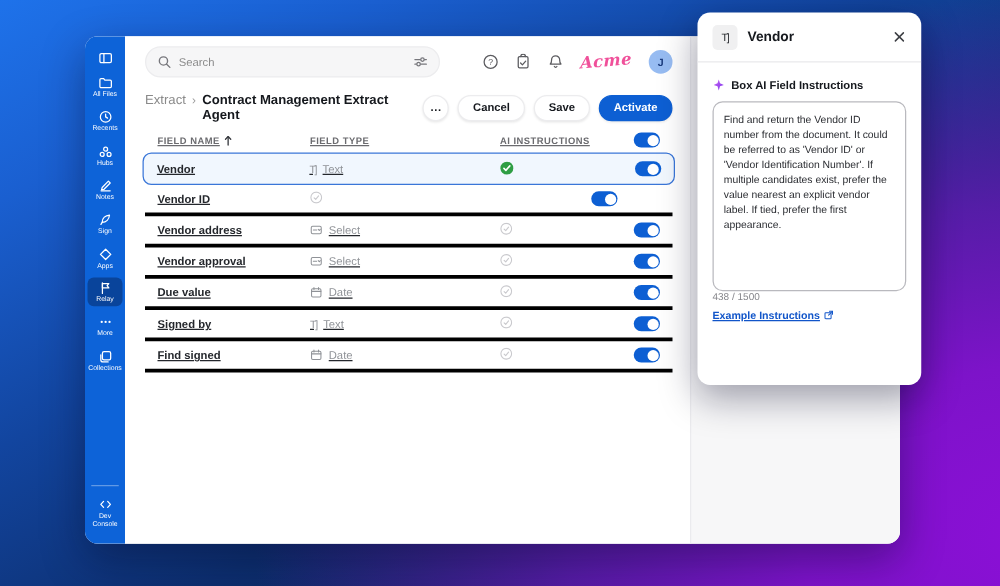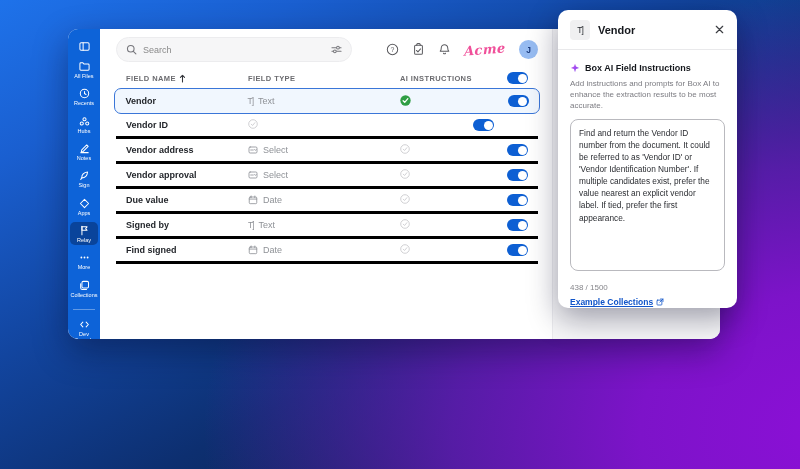--- a/index.html
+++ b/index.html
@@ -8,21 +8,21 @@
 
   .stage{
     position:relative; width:800px; height:469px; overflow:hidden;
     background:
       radial-gradient(130% 150% at 106% 92%, #8d0fd8 0%, #7d13c9 20%, rgba(98,26,178,.85) 38%, rgba(40,40,130,0) 62%),
       linear-gradient(152deg, #1e72ea 0%, #1a5fd0 18%, #12459f 40%, #0d2f70 62%, #0b2450 82%, #0a1f44 100%);
   }
 
   
   .window{
-    position:absolute; left:68px; top:29px; width:652px; height:310px;
+    position:absolute; left:68px; top:29px; width:652px; height:406px;
     border-radius:10px; display:flex; overflow:hidden; background:#fff;
     box-shadow:0 12px 34px rgba(4,10,40,.4);
   }
 
   
   .sidebar{ width:32px; background:#0d63d8; display:flex; flex-direction:column; align-items:center; padding:7px 0 8px; flex:none; }
   .sb-group{ display:flex; flex-direction:column; align-items:center; width:100%; }
   .sb-bottom{ margin-top:auto; }
   .sb-item{ width:28px; margin:2px 0; padding:3px 0 2px; display:flex; flex-direction:column; align-items:center; gap:1px; color:#fff; border-radius:5px; cursor:pointer; }
   .sb-item.selected{ background:rgba(4,22,64,.4); }
@@ -50,21 +50,21 @@
   .page-title{ color:#15181d; font-weight:bold; }
   .actions{ margin-left:auto; display:flex; align-items:center; gap:7px; }
   .btn{ height:21px; border-radius:11px; background:#fff; border:1px solid #ececee; box-shadow:0 1px 2px rgba(0,0,0,.09); font-size:9px; font-weight:bold; color:#15181d; padding:0 11px; display:flex; align-items:center; cursor:pointer; }
   .btn.icon-only{ width:21px; padding:0; justify-content:center; letter-spacing:.5px; }
   .btn.primary{ background:#0d5fd3; border-color:#0d5fd3; color:#fff; }
 
   .filter-row{ padding:7px 16px 5px; }
   .chip{ display:inline-flex; align-items:center; gap:4px; height:17px; padding:0 8px; border-radius:9px; background:#f4f4f5; border:1px solid #e7e7e9; font-size:8.5px; color:#47494e; cursor:pointer; }
 
   .table{ padding:2px 14px 0 16px; display:flex; flex-direction:column; }
-  .thead, .trow{ display:grid; grid-template-columns:122px 152px 1fr 34px; align-items:center; padding:0 10px; }
+  .thead, .trow{ display:grid; grid-template-columns:122px 152px 1fr 34px; align-items:center; padding:0 10px;text-decoration:underline; }
   .thead{ height:20px; font-size:7.5px; font-weight:bold; letter-spacing:.4px; color:#6b6b6f; }
   .th{ display:flex; align-items:center; gap:3px; }
   .trow{ height:25px; border-bottom:3px solid #000000; font-size:9px; color:#24272c; cursor:pointer; }
   .trow .name{ font-weight:600; }
   .trow.selected{ background:#f1f7fe; border:1.5px solid #3a76d8; border-radius:7px; margin:0 -2px; padding:0 10.5px; border-bottom:1.5px solid #3a76d8; height:26px; }
   .type-cell{ display:flex; align-items:center; gap:5px; color:#8f9297; }
   .type-icon{ display:flex; align-items:center; color:#8f9297; font-size:8px; }
   .ai-cell{ display:flex; }
   .tgl-cell{ display:flex; justify-content:flex-end; }
   .tgl{ width:21px; height:12px; border-radius:6px; background:#0d5fd3; position:relative; cursor:pointer; flex:none; }
@@ -83,21 +83,21 @@
     display:flex; flex-direction:column;
   }
   .panel-header{ height:40px; flex:none; display:flex; align-items:center; gap:8px; padding:0 12px; border-bottom:1px solid #e9e9eb; }
   .type-badge{ width:20px; height:20px; border-radius:4px; background:#f0f0f1; display:flex; align-items:center; justify-content:center; font-size:8.5px; letter-spacing:-1px; color:#25282d; }
   .panel-title{ font-size:11px; font-weight:bold; color:#15181d; }
   .close-btn{ margin-left:auto; display:flex; cursor:pointer; }
   .panel-body{ padding:13px 12px 8px; display:flex; flex-direction:column; flex:1; }
   .ai-head{ display:flex; align-items:center; gap:5px; font-size:9px; font-weight:bold; color:#15181d; }
   .panel-desc{ margin-top:6px; font-size:8px; line-height:1.35; color:#7c7c82; }
   .ta{ margin-top:8px; width:100%; height:152px; border:1px solid #b9b9be; border-radius:8px; padding:7px 8px; font-size:8.3px; line-height:1.45; color:#2b2d32; font-family:"Liberation Sans", sans-serif; resize:none; background:#fff; outline:none; }
-  .char-count{ margin-top:12px; font-size:8px; color:#86868b; }
+  .char-count{ margin-top:0; font-size:8px; color:#86868b; }
   .example-link{ margin-top:5px; display:inline-flex; align-items:center; gap:3px; font-size:8.5px; font-weight:bold; color:#1155c9; text-decoration:underline; cursor:pointer; width:fit-content; }
 </style>
 </head>
 <body>
 
 <div class="stage">
 
   <div class="window">
 
     <aside class="sidebar">
@@ -244,20 +244,33 @@
             <svg width="13" height="13" viewBox="0 0 14 14" fill="none" stroke="#5c5c60" stroke-width="1.1" stroke-linecap="round" stroke-linejoin="round">
                 <path d="M7 1.8a3.5 3.5 0 0 0-3.5 3.5c0 2.7-1.1 3.6-1.1 3.6h9.2s-1.1-.9-1.1-3.6A3.5 3.5 0 0 0 7 1.8z"></path>
                 <path d="M5.9 11a1.25 1.25 0 0 0 2.2 0"></path>
               </svg>
           </span>
           <span class="brand">Acme</span>
           <span class="avatar">J</span>
         </div>
       </div>
 
+      <div class="toolbar">
+        <div class="breadcrumb">
+          <span class="crumb-root">Extract</span>
+          <span class="crumb-sep">›</span>
+          <span class="page-title">Contract Management Extract Agent</span>
+        </div>
+        <div class="actions">
+          <button class="btn icon-only">...</button>
+          <button class="btn">Cancel</button>
+          <button class="btn">Save</button>
+          <button class="btn primary">Activate</button>
+        </div>
+      </div>
 
 
       <div class="table">
         <div class="thead">
           <span class="th">
             <span>FIELD NAME</span>
             <svg width="7" height="9" viewBox="0 0 8 10" fill="none" stroke="#34363b" stroke-width="1.2" stroke-linecap="round" stroke-linejoin="round">
                 <path d="M4 9V1.5"></path>
                 <path d="M1.6 3.7L4 1.3l2.4 2.4"></path>
               </svg>
@@ -430,25 +443,24 @@
           <defs>
               <linearGradient id="aig" x1="0" y1="0" x2="1" y2="1">
                 <stop offset="0" stop-color="#c65df2"></stop>
                 <stop offset="1" stop-color="#7c3aed"></stop>
               </linearGradient>
             </defs>
           <path d="M6 .8l1.2 3.4L10.9 6 7.2 7.2 6 11.2 4.8 7.2 1.1 6l3.7-1.8z" fill="url(#aig)"></path>
         </svg>
         <span>Box AI Field Instructions</span>
       </div>
-      <div class="panel-desc">Add instructions and prompts for Box AI to enhance the extraction results to be most accurate.</div>
       <textarea class="ta" spellcheck="false" style="">Find and return the Vendor ID number from the document. It could be referred to as 'Vendor ID' or 'Vendor Identification Number'. If multiple candidates exist, prefer the value nearest an explicit vendor label. If tied, prefer the first appearance.</textarea>
       <div class="char-count">438 / 1500</div>
       <span class="example-link">
-        <span>Example Collections</span>
+        <span>Example Instructions</span>
         <svg width="8" height="8" viewBox="0 0 12 12" fill="none" stroke="#1155c9" stroke-width="1.2" stroke-linecap="round" stroke-linejoin="round">
             <rect x="1.5" y="3.2" width="7.3" height="7.3" rx="1"></rect>
             <path d="M6.8 1.5h3.7v3.7"></path>
             <path d="M10.5 1.5L5.8 6.2"></path>
           </svg>
       </span>
     </div>
   </div>
 
 </div>

